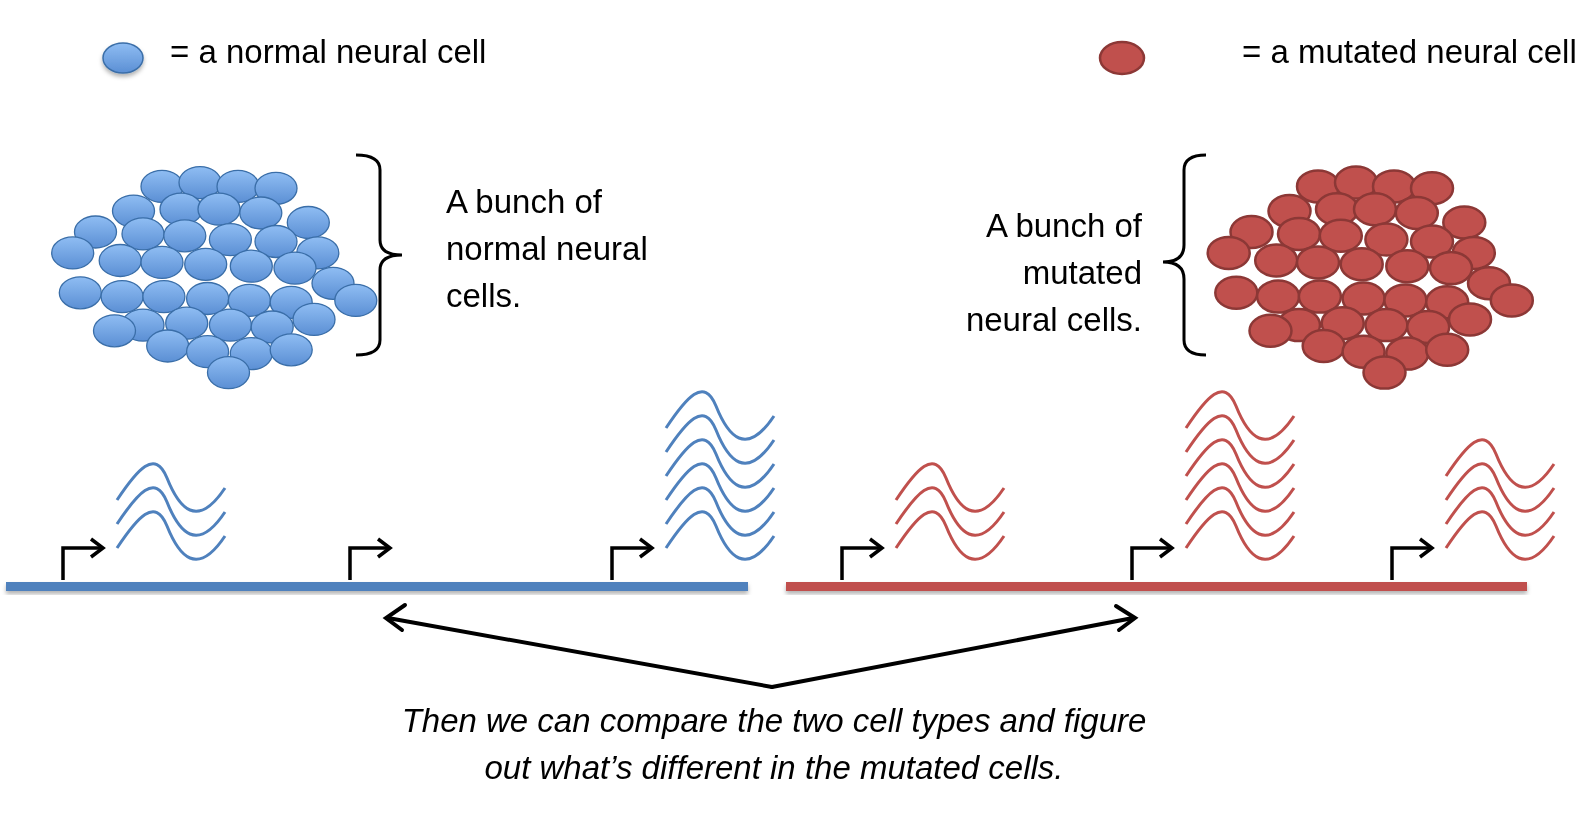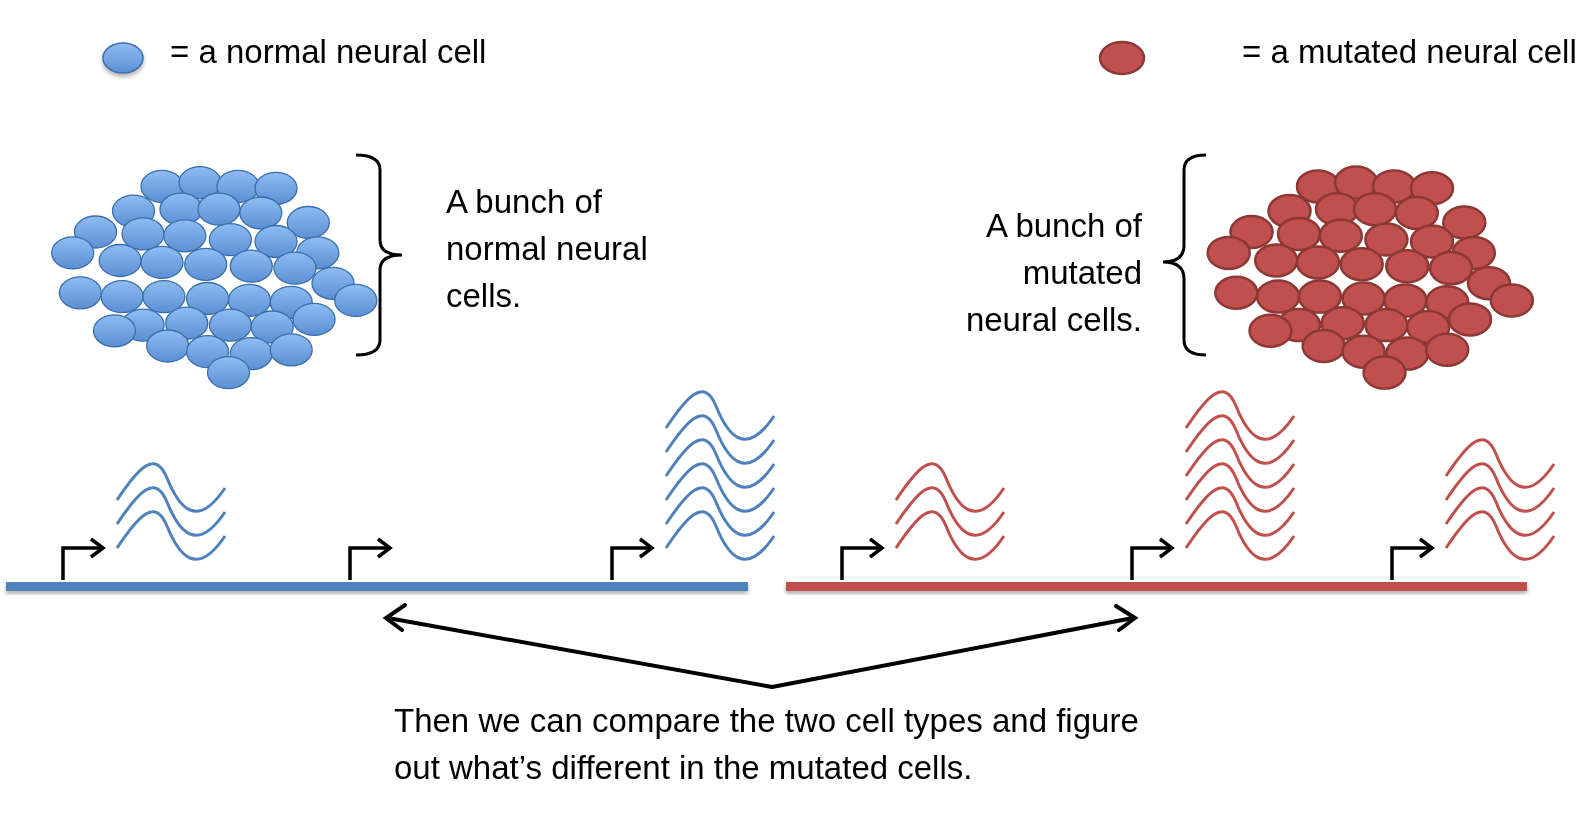--- a/index.html
+++ b/index.html
@@ -2,21 +2,21 @@
 <html><head>
 <meta charset="utf-8">
 <style>
   html, body { margin: 0; padding: 0; background: #ffffff; }
   body { width: 1578px; height: 832px; overflow: hidden; position: relative;
          font-family: "Liberation Sans", "DejaVu Sans", sans-serif; color: #000; }
   #stage { position: absolute; left: 0; top: 0; width: 1578px; height: 808px; }
   .txt { position: absolute; font-size: 33px; line-height: 47px; white-space: nowrap; }
   .legend-label { font-size: 33px; line-height: 40px; }
   .cluster-label { white-space: pre-line; }
-  .caption { white-space: normal; width: 760px; }
+  .caption { text-align: center; white-space: normal; width: 760px; font-style: italic; }
 </style>
 </head>
 <body>
 
 <div id="stage">
   <svg id="art" width="1578" height="832" viewBox="0 0 1578 832" xmlns="http://www.w3.org/2000/svg">
     <defs>
       <linearGradient id="blueGrad" x1="0" y1="0" x2="0" y2="1">
         <stop offset="0" stop-color="#8fbdf3"></stop>
         <stop offset="1" stop-color="#5b8fd4"></stop>

